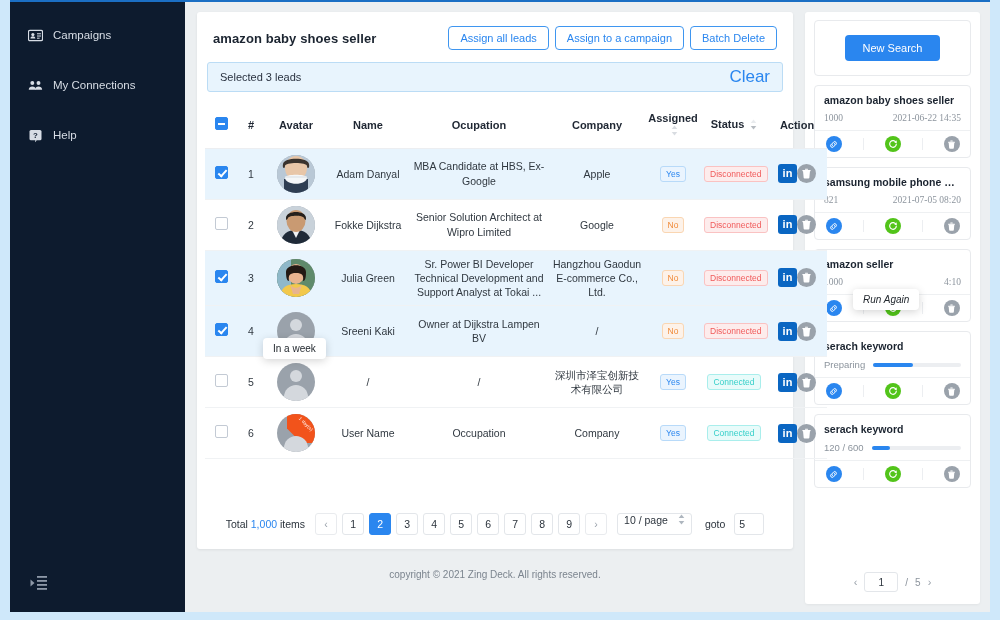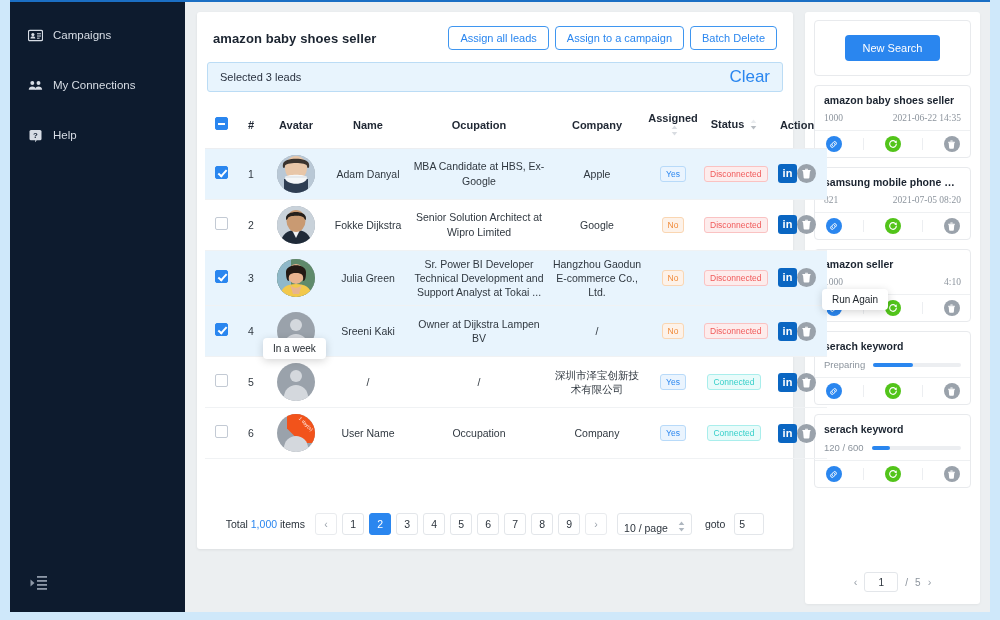--- a/index.html
+++ b/index.html
@@ -298,21 +298,21 @@
   .pgbtn.cur { background: #2a86ef; border-color: #2a86ef; color: #fff; }
   .pgbtn.nav { color: #9aa2ab; border-color: #e9ebee; }
   .total { margin-right: 5px; }
   .total b { color: #2a86ef; font-weight: normal; }
   .selbox {
     height: 22px;
     border: 1px solid #e3e6ea;
     border-radius: 3px;
     background: #fff;
     display: inline-flex;
-    align-items: flex-end;
+    align-items: flex-start;
     gap: 10px;
     padding: 0 6px;
     margin-left: 5px;
     font-size: 10.5px;
     cursor: pointer;
   }
   .goto-lbl { margin-left: 8px; color: #2c343d; }
   .goto-inp {
     width: 30px; height: 22px;
     border: 1px solid #e3e6ea;
@@ -432,21 +432,21 @@
   .rp-inp {
     width: 34px; height: 20px;
     border: 1px solid #e3e6ea;
     border-radius: 3px;
     font-size: 10px;
     text-align: center;
     font-family: "Liberation Sans", sans-serif;
     color: #2c343d;
   }
   #tip-run {
-    left: 812px; top: 287px;
+    left: 843px; top: 287px; font-style: italic;
   }
 </style>
 </head>
 <body>
 
 <div id="app">
 
   <div class="sidebar">
     <div class="nav-item">
       <span class="nav-ico">
@@ -742,20 +742,21 @@
                 <path d="M3.5 0.5L6.3 4H0.7z" fill="#aeb6bf"></path>
                 <path d="M3.5 10.5L0.7 7h5.6z" fill="#aeb6bf"></path>
               </svg>
           </span>
         </span>
         <span class="goto-lbl">goto</span>
         <input class="goto-inp" value="5" style="">
       </div>
     </div>
 
+    <div class="footer">copyright © 2021 Zing Deck. All rights reserved.</div>
   </div>
 
   <div class="right">
     <div class="scard newsearch-card">
       <button class="newsearch-btn">New Search</button>
     </div>
     <div id="search-cards">
         <div class="scard">
           <div class="scard-body">
             <div class="scard-title">amazon baby shoes seller</div>

